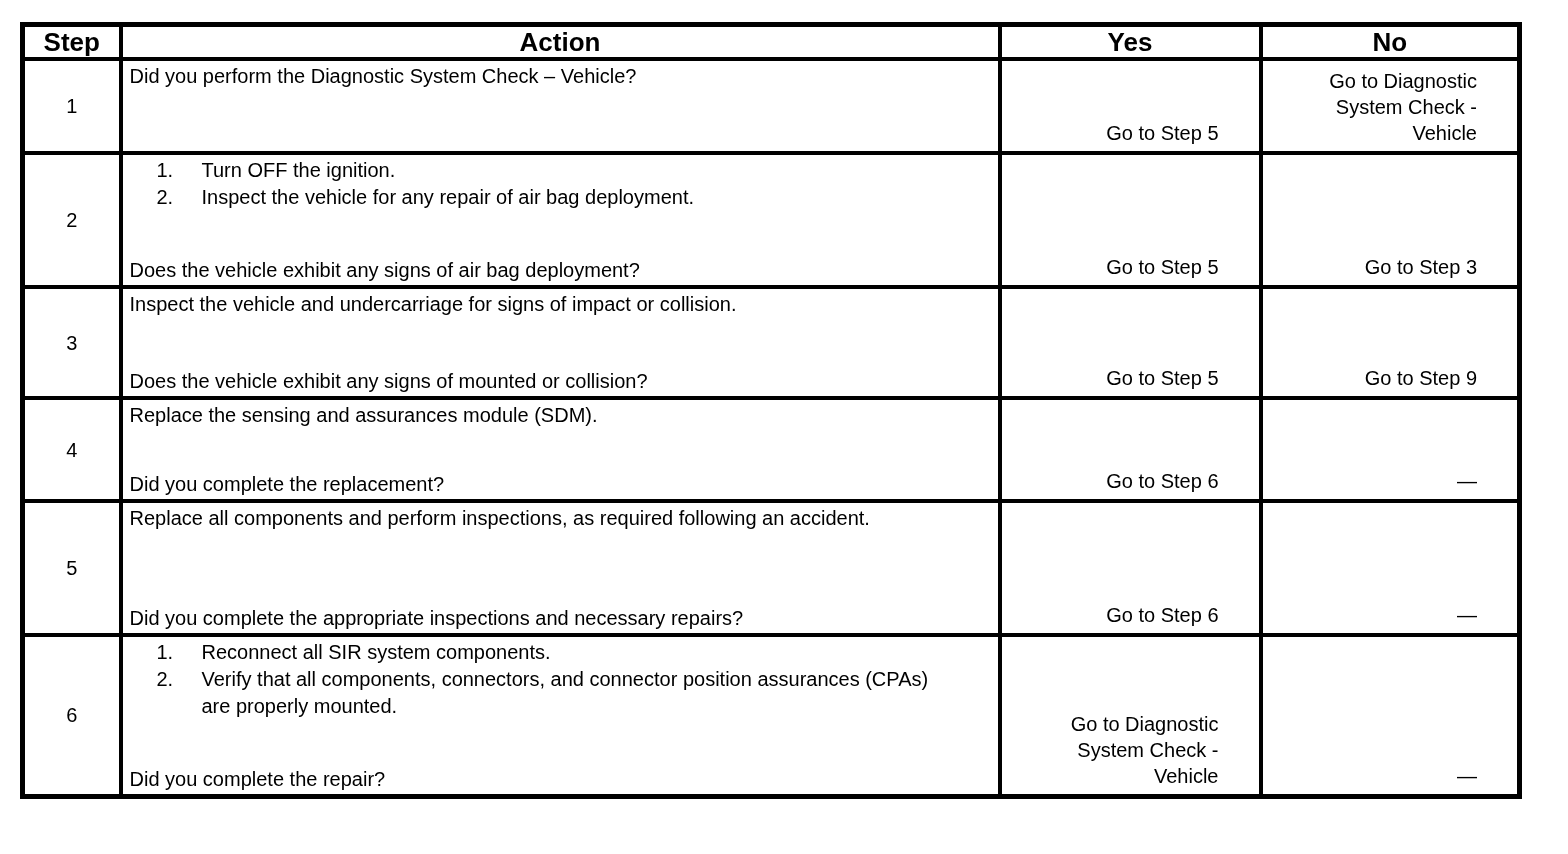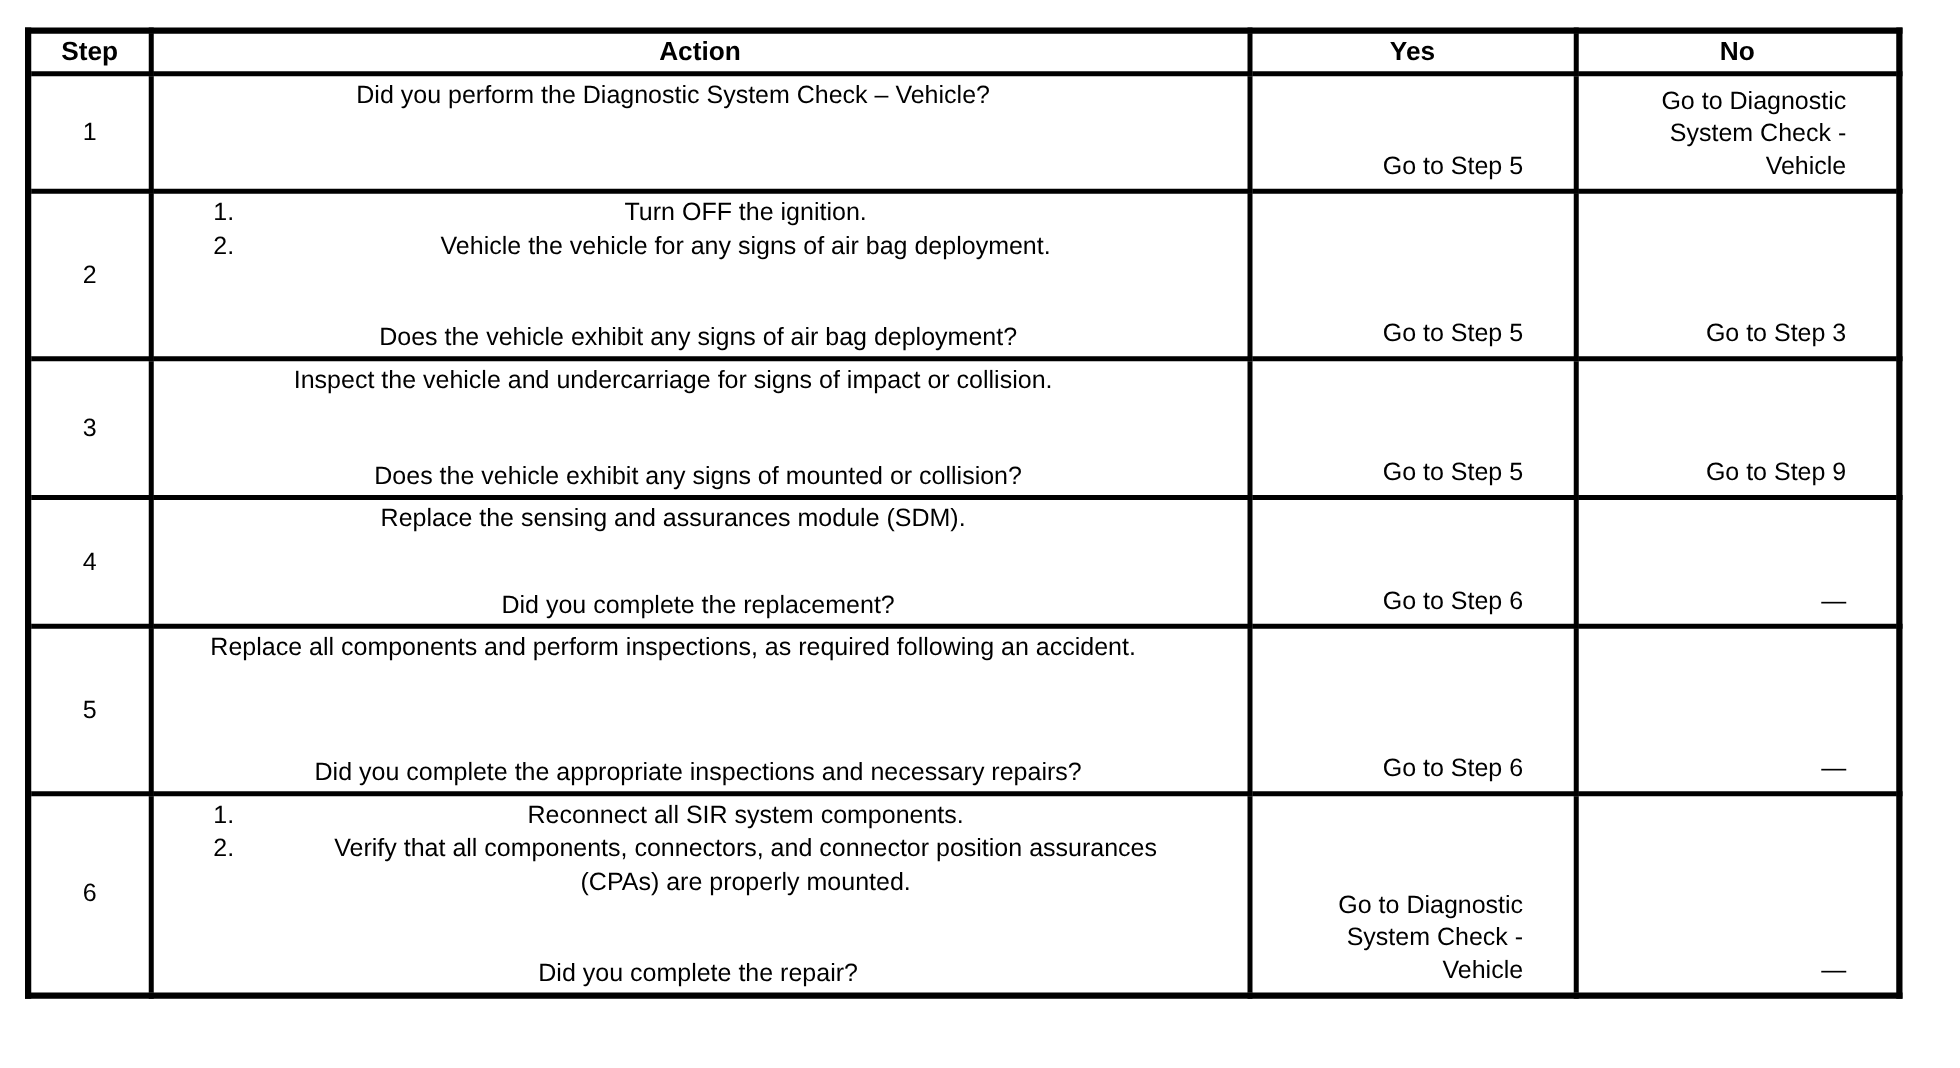--- a/index.html
+++ b/index.html
@@ -34,55 +34,54 @@
 
   tr.header-row { height: 31px; }
   tr.row-1 { height: 94px; }
   tr.row-2 { height: 134px; }
   tr.row-3 { height: 111px; }
   tr.row-4 { height: 103px; }
   tr.row-5 { height: 134px; }
   tr.row-6 { height: 161px; }
 
   th.hdr {
-    font-size: 21px;
+    font-size: 26px;
     font-weight: bold;
     text-align: center;
     vertical-align: middle;
     padding: 2px 0;
     line-height: 26px;
   }
   td.step-cell {
     text-align: center;
     vertical-align: middle;
     font-size: 20px;
     line-height: 26px;
   }
   td.action-cell {
     vertical-align: top;
     position: relative;
     padding: 2px 50px 32px 7px;
     line-height: 26px;
-    text-align: center;
   }
   .action-paragraph {
     margin: 0;
     line-height: 26px;
   }
   .action-list {
     margin: 0;
     padding: 0;
   }
   .li-row { display: flex; line-height: 27px; }
   .li-num {
     flex: none;
     width: 45px;
     margin-left: 27px;
   }
-  .li-text { flex: 1; margin-left: 44px; }
+  .li-text { flex: 1; }
   .action-question {
     position: absolute;
     left: 7px;
     right: 10px;
     bottom: 2px;
     line-height: 26px;
   }
   td.goto-cell {
     vertical-align: bottom;
     text-align: right;
@@ -123,21 +122,21 @@
     <tr class="row-2">
       <td class="step-cell">2</td>
       <td class="action-cell">
         <div class="action-list">
           <div class="li-row">
             <span class="li-num">1.</span>
             <span class="li-text">Turn OFF the ignition.</span>
           </div>
           <div class="li-row">
             <span class="li-num">2.</span>
-            <span class="li-text">Vehicle the vehicle for any signs of air bag deployment.</span>
+            <span class="li-text">Inspect the vehicle for any repair of air bag deployment.</span>
           </div>
         </div>
         <div class="action-question">Does the vehicle exhibit any signs of air bag deployment?</div>
       </td>
       <td class="goto-cell">Go to Step 5</td>
       <td class="goto-cell">Go to Step 3</td>
     </tr>
 
     <tr class="row-3">
       <td class="step-cell">3</td>

